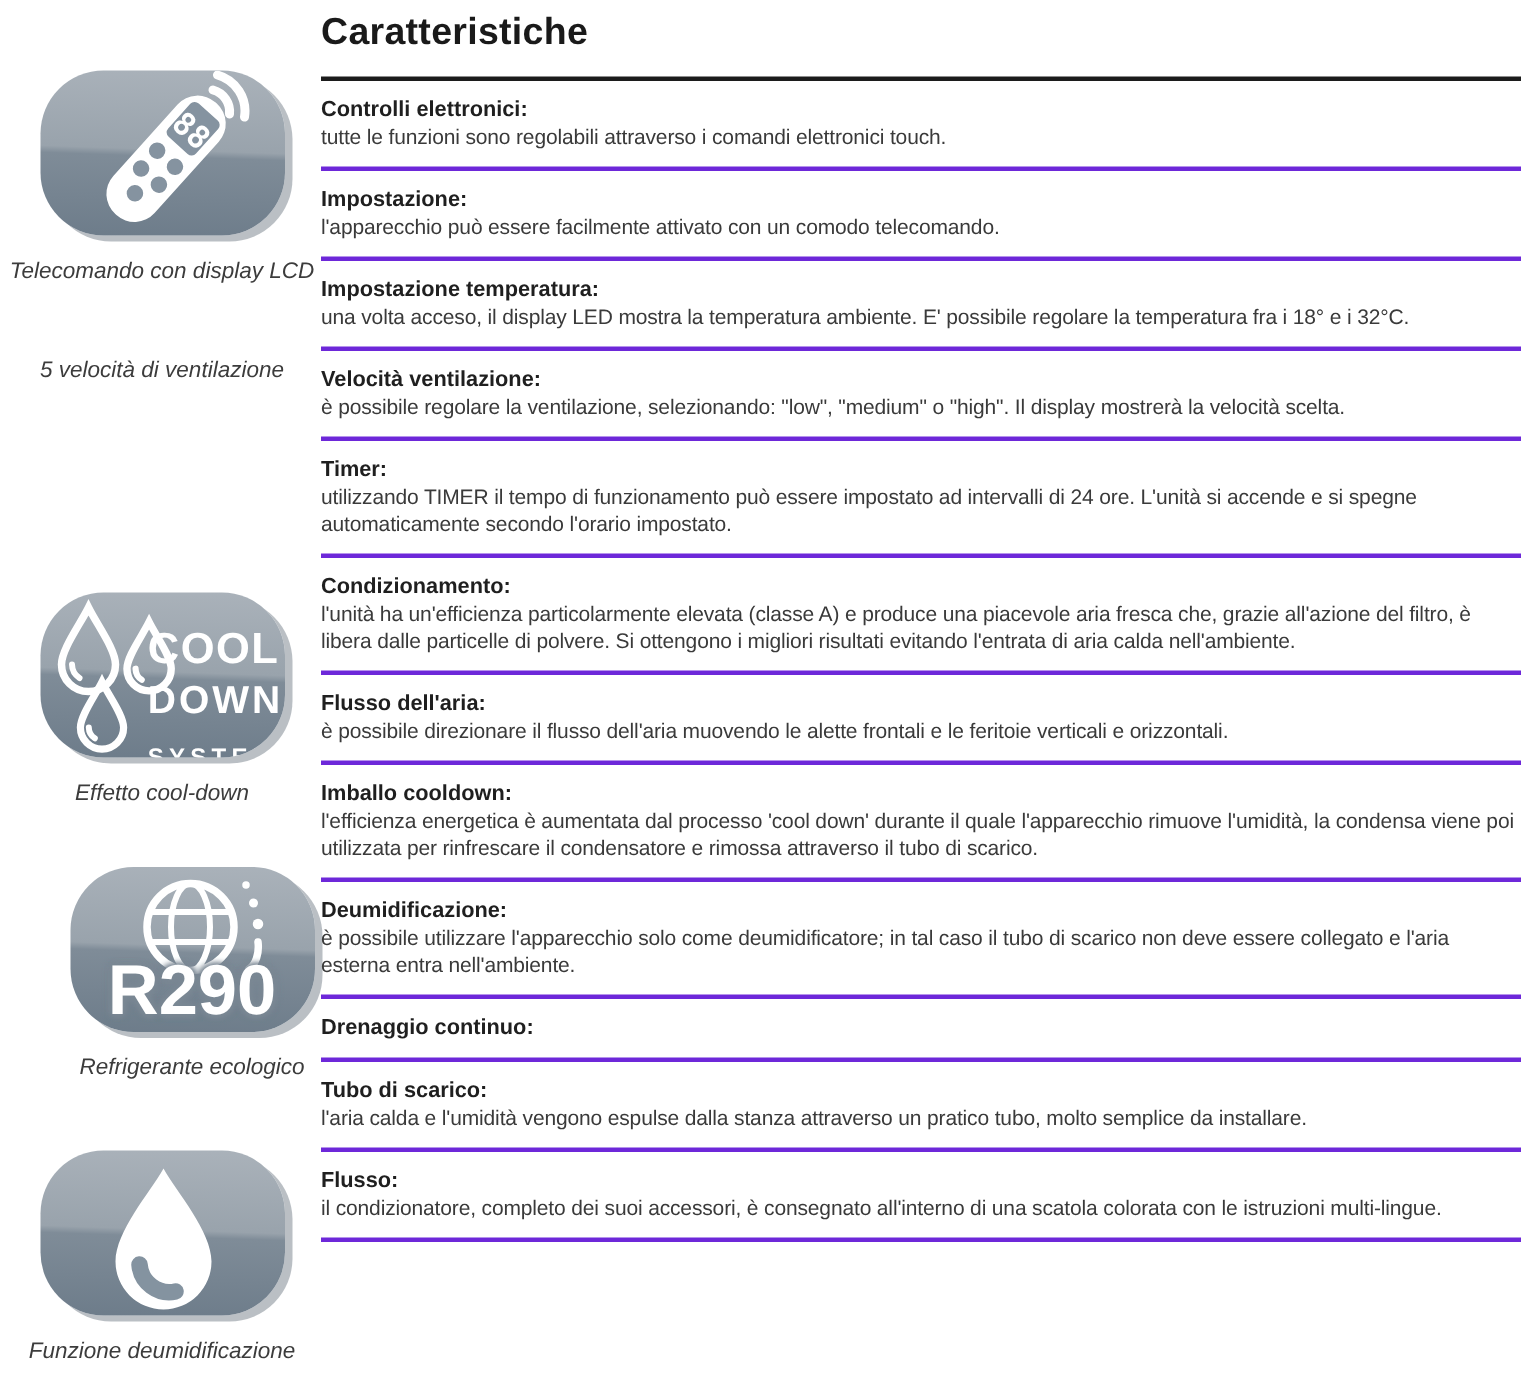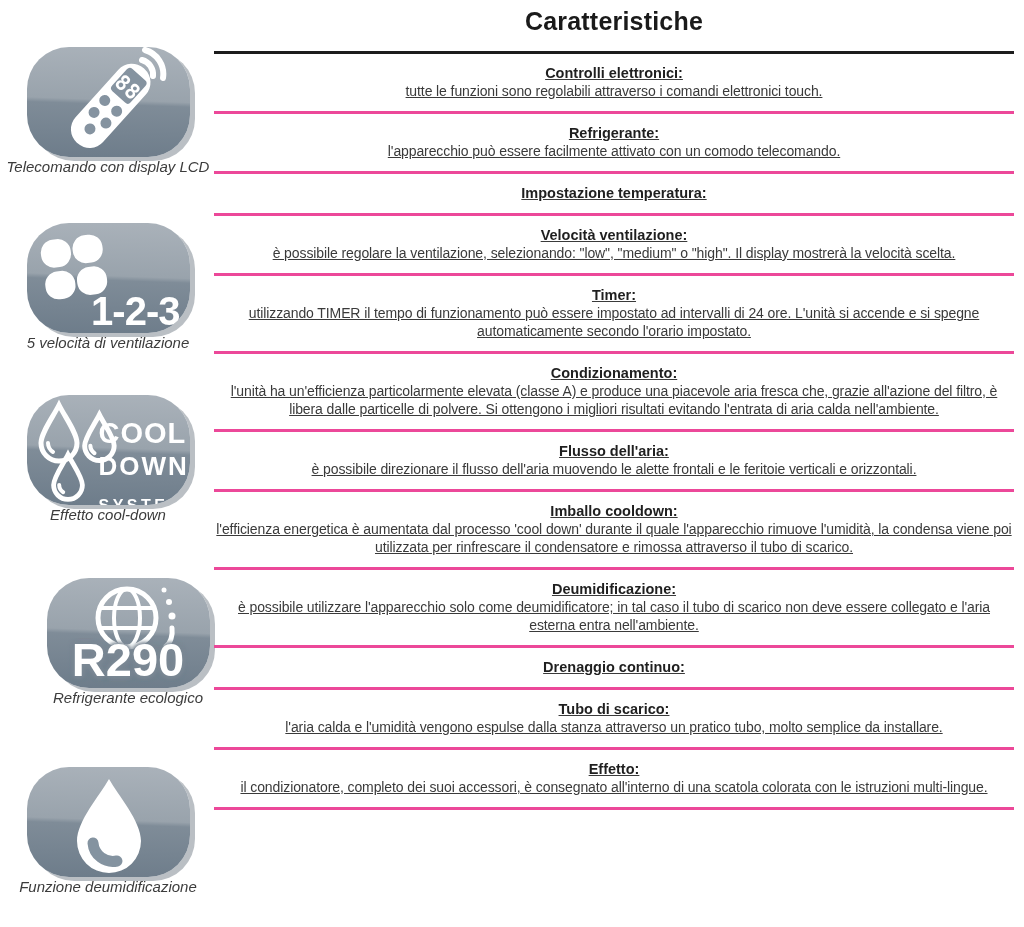--- a/index.html
+++ b/index.html
@@ -63,48 +63,46 @@
     left: 72px; top: 8px;
     color: #fff;
     font-weight: bold;
     line-height: 1;
   }
   .cooldown-text .l1 { font-size: 29px; letter-spacing: 1px; margin-top: 16px; }
   .cooldown-text .l2 { font-size: 26px; letter-spacing: 2px; margin-top: 5px; }
   .cooldown-text .l3 { font-size: 16px; letter-spacing: 3.5px; margin-top: 19px; }
 
   .module-label {
-    margin-top: 1px;
+    margin-top: 15px;
     text-align: center;
     font-style: italic;
     font-size: 15px;
     line-height: 1.25;
     color: #3c3c3c;
     padding: 0 6px;
   }
 
   
   .content {
     position: absolute;
     left: 214px; top: 0;
     width: 800px;
-    text-align: center;
   }
   .page-title {
     font-size: 25px;
     font-weight: bold;
     color: #1a1a1a;
     padding: 7px 0 15px 0;
     border-bottom: 3px solid #1c1c1c;
     letter-spacing: 0.2px;
   }
   .feature {
-    border-bottom: 3px solid #ec4899;
+    border-bottom: 3px solid #6d28d9;
     padding: 10px 0 11px 0;
-    text-decoration: underline;
   }
   .feature-heading {
     font-size: 14.5px;
     font-weight: bold;
     color: #1f1f1f;
     line-height: 18px;
   }
   .feature-body {
     font-size: 14px;
     color: #3a3a3a;
@@ -135,31 +133,20 @@
             <circle cx="74.5" cy="74" r="5.5" fill="#8593a0"></circle>
             <circle cx="90.5" cy="74" r="5.5" fill="#8593a0"></circle>
             <circle cx="82.5" cy="89" r="5.5" fill="#8593a0"></circle>
           </g>
         </svg>
       </div>
       <div class="module-label">Telecomando con display LCD</div>
     </div>
 
     <div class="module module-2">
-      <div class="badge">
-        <svg width="163" height="110" viewBox="0 0 163 110">
-          <g transform="rotate(-8 47 44)">
-            <rect x="16" y="14" width="30" height="28" rx="13" fill="#fff"></rect>
-            <rect x="48" y="14" width="30" height="28" rx="13" fill="#fff"></rect>
-            <rect x="16" y="46" width="30" height="28" rx="13" fill="#fff"></rect>
-            <rect x="48" y="46" width="30" height="28" rx="13" fill="#fff"></rect>
-          </g>
-        </svg>
-        <div class="badge-num">1-2-3</div>
-      </div>
       <div class="module-label">5 velocità di ventilazione</div>
     </div>
 
     <div class="module module-3">
       <div class="badge">
         <svg width="163" height="110" viewBox="0 0 163 110">
           <g fill="none" stroke="#ffffff" stroke-linecap="round">
             <g transform="translate(12,8)">
               <path d="M20 2 C14 14 2 30 2 40 a18 18 0 0 0 36 0 C38 30 26 14 20 2 Z" stroke-width="5"></path>
               <path d="M9 40 a11 11 0 0 0 5 9" stroke-width="4"></path>
@@ -215,25 +202,26 @@
   </div>
 
   <div class="content">
     <div class="page-title">Caratteristiche</div>
 
     <div class="feature">
       <div class="feature-heading">Controlli elettronici:</div>
       <div class="feature-body">tutte le funzioni sono regolabili attraverso i comandi elettronici touch.</div>
     </div>
     <div class="feature">
-      <div class="feature-heading">Refrigerante:</div>
+      <div class="feature-heading">Impostazione:</div>
       <div class="feature-body">l'apparecchio può essere facilmente attivato con un comodo telecomando.</div>
     </div>
     <div class="feature">
       <div class="feature-heading">Impostazione temperatura:</div>
+      <div class="feature-body">una volta acceso, il display LED mostra la temperatura ambiente. E' possibile regolare la temperatura fra i 18° e i 32°C.</div>
     </div>
     <div class="feature">
       <div class="feature-heading">Velocità ventilazione:</div>
       <div class="feature-body">è possibile regolare la ventilazione, selezionando: "low", "medium" o "high". Il display mostrerà la velocità scelta.</div>
     </div>
     <div class="feature">
       <div class="feature-heading">Timer:</div>
       <div class="feature-body">utilizzando TIMER il tempo di funzionamento può essere impostato ad intervalli di 24 ore. L'unità si accende e si spegne automaticamente secondo l'orario impostato.</div>
     </div>
     <div class="feature">
@@ -253,18 +241,18 @@
       <div class="feature-body">è possibile utilizzare l'apparecchio solo come deumidificatore; in tal caso il tubo di scarico non deve essere collegato e l'aria esterna entra nell'ambiente.</div>
     </div>
     <div class="feature">
       <div class="feature-heading">Drenaggio continuo:</div>
     </div>
     <div class="feature">
       <div class="feature-heading">Tubo di scarico:</div>
       <div class="feature-body">l'aria calda e l'umidità vengono espulse dalla stanza attraverso un pratico tubo, molto semplice da installare.</div>
     </div>
     <div class="feature">
-      <div class="feature-heading">Effetto:</div>
+      <div class="feature-heading">Flusso:</div>
       <div class="feature-body">il condizionatore, completo dei suoi accessori, è consegnato all'interno di una scatola colorata con le istruzioni multi-lingue.</div>
     </div>
   </div>
 
 </div>
 
 </body></html>

